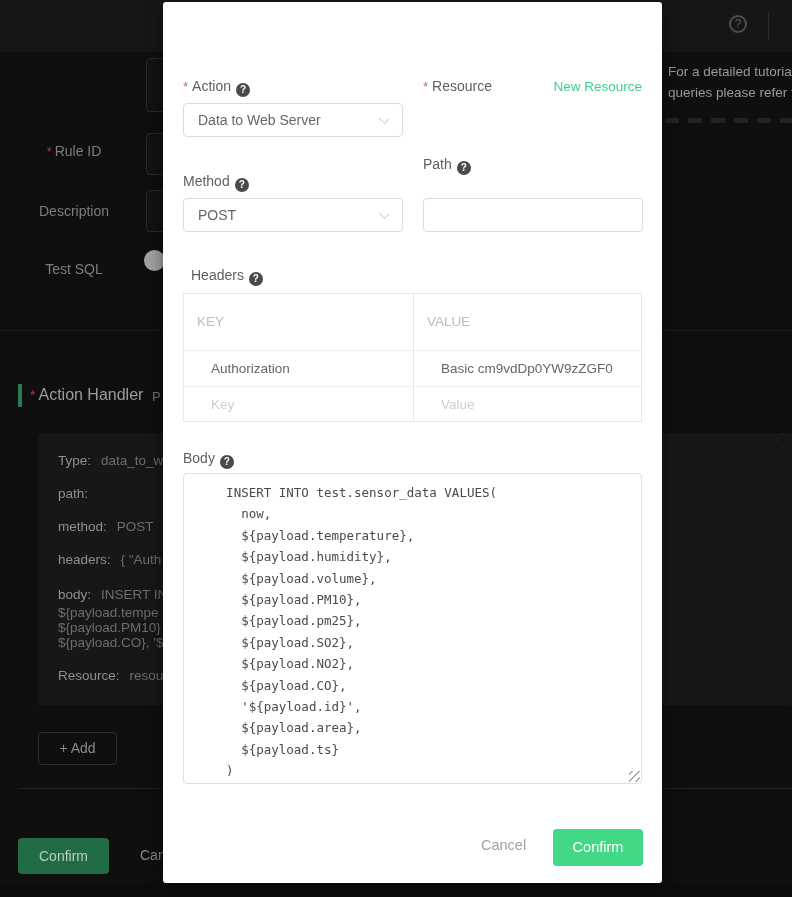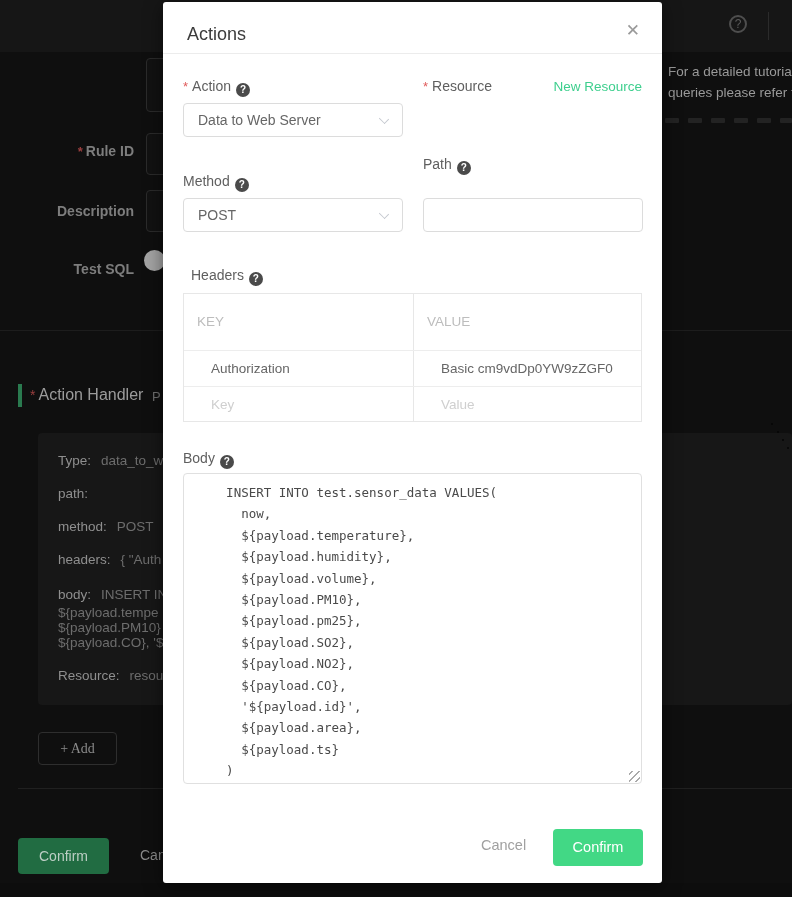--- a/index.html
+++ b/index.html
@@ -9,38 +9,38 @@
   .abs { position:absolute; }
 
   
   #bg-header { left:0; top:0; width:792px; height:52px; background:#161616; }
   #bg-help-circle { left:729px; top:15px; width:18px; height:18px; border:2px solid #4e4e4e;
     border-radius:50%; color:#5a5a5a; font-size:12px; line-height:15px; text-align:center; }
   #bg-header-divider { left:768px; top:12px; width:1px; height:28px; background:#2b2b2b; }
   #bg-tutorial { left:668px; top:61px; width:200px; color:#9a9a9a; font-size:13.5px; line-height:21px; white-space:nowrap; }
   .dash-row { top:118px; height:5px; background:#232323; border-radius:1px; }
 
-  .bg-label { color:#7d7d7d; font-size:14px; text-align:right; width:120px; left:14px;font-weight:bold; }
+  .bg-label { color:#7d7d7d; font-size:14px; text-align:center; width:120px; left:14px; }
   .bg-req { color:#9c3f3f; margin-right:3px; font-size:13px; }
   .bg-input-sliver { left:146px; width:30px; border:1px solid #2b2b2b; border-radius:4px; background:#121212; }
   #bg-toggle-knob { left:144px; top:250px; width:21px; height:21px; border-radius:50%; background:#a4a4a4; }
   #bg-divider-1 { left:0; top:330px; width:792px; height:1px; background:#1d1d1d; }
 
   #bg-handler-bar { left:18px; top:384px; width:4px; height:23px; background:#2a7a4f; }
   #bg-handler-title { left:30px; top:386px; font-size:16px; color:#9c9c9c; white-space:nowrap; }
   #bg-handler-title .bg-req { font-size:14px; }
   #bg-handler-hint { left:152px; top:389px; font-size:13px; color:#6f6f6f; }
 
   #bg-card { left:38px; top:433px; width:754px; height:272px; background:#171717; border-radius:4px; }
   .card-line { position:absolute; left:20px; white-space:nowrap; font-size:13.5px; color:#6d6d6d; }
   .card-line b { font-weight:normal; color:#8f8f8f; margin-right:10px; }
   #bg-resize-dots span { position:absolute; width:2px; height:2px; background:#060606; border-radius:50%; }
 
   #bg-add-btn { left:38px; top:732px; width:79px; height:33px; border:1px solid #2e2e2e; border-radius:4px;
-    color:#8a8a8a; font-size:14px; text-align:center; line-height:31px; background:transparent;font-family:Liberation Serif, serif; }
+    color:#8a8a8a; font-size:14px; text-align:center; line-height:31px; background:transparent; }
   #bg-divider-2 { left:18px; top:788px; width:774px; height:1px; background:#202020; }
   #bg-confirm-btn { left:18px; top:838px; width:91px; height:36px; background:#216c42; border-radius:4px;
     color:#bccec4; font-size:14px; text-align:center; line-height:36px; }
   #bg-cancel { left:140px; top:847px; color:#8a8a8a; font-size:14px; }
   #bg-bottom-strip { left:0; top:883px; width:792px; height:14px; background:#0d0d0d; }
 
   
   #modal { left:163px; top:2px; width:499px; height:881px; background:#ffffff; border-radius:3px;
     box-shadow:0 4px 18px rgba(0,0,0,.5); }
   #modal-header { position:absolute; left:0; top:0; width:100%; height:52px; border-bottom:1px solid #ececec; }
@@ -141,24 +141,20 @@
       <span style="left:787px;top:447px;"></span>
   </div>
 
   <div class="abs" id="bg-add-btn">+ Add</div>
   <div class="abs" id="bg-divider-2"></div>
   <div class="abs" id="bg-confirm-btn">Confirm</div>
   <div class="abs" id="bg-cancel">Cancel</div>
   <div class="abs" id="bg-bottom-strip"></div>
 
   <div class="abs" id="modal">
-    <div id="modal-header">
-      <div id="modal-title">Actions</div>
-      <div id="modal-close">✕</div>
-    </div>
 
     <div class="m-label" style="left:20px;top:76px;">
       <span class="req">*</span><span>Action</span><span class="qicon">?</span>
     </div>
     <div class="m-label" style="left:260px;top:76px;">
       <span class="req">*</span><span>Resource</span>
     </div>
     <div class="link-green" style="right:20px;top:77px;text-align:center;">New Resource</div>
 
     <div class="m-select" style="left:20px;top:101px;">

